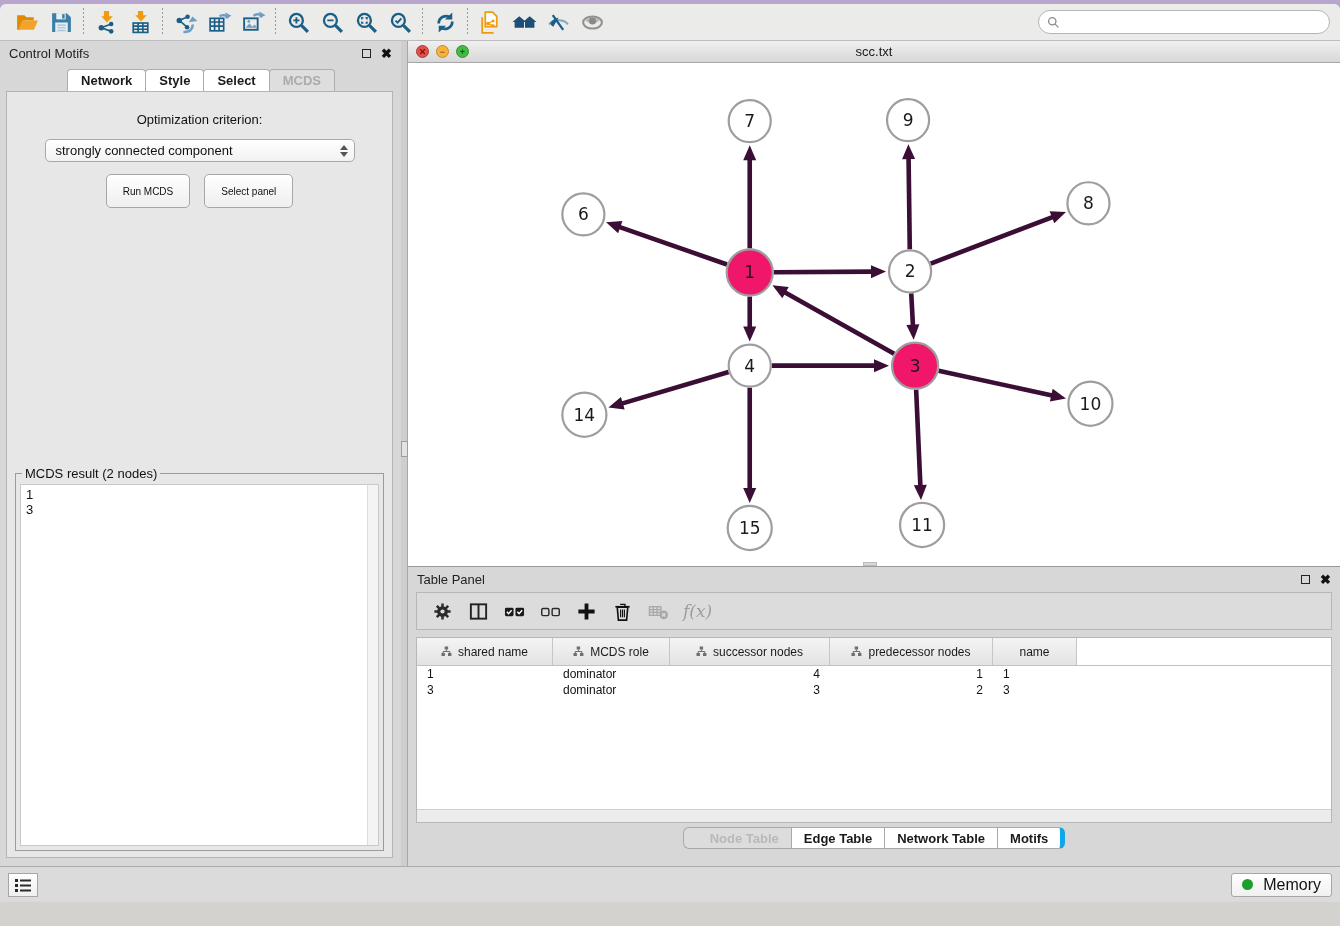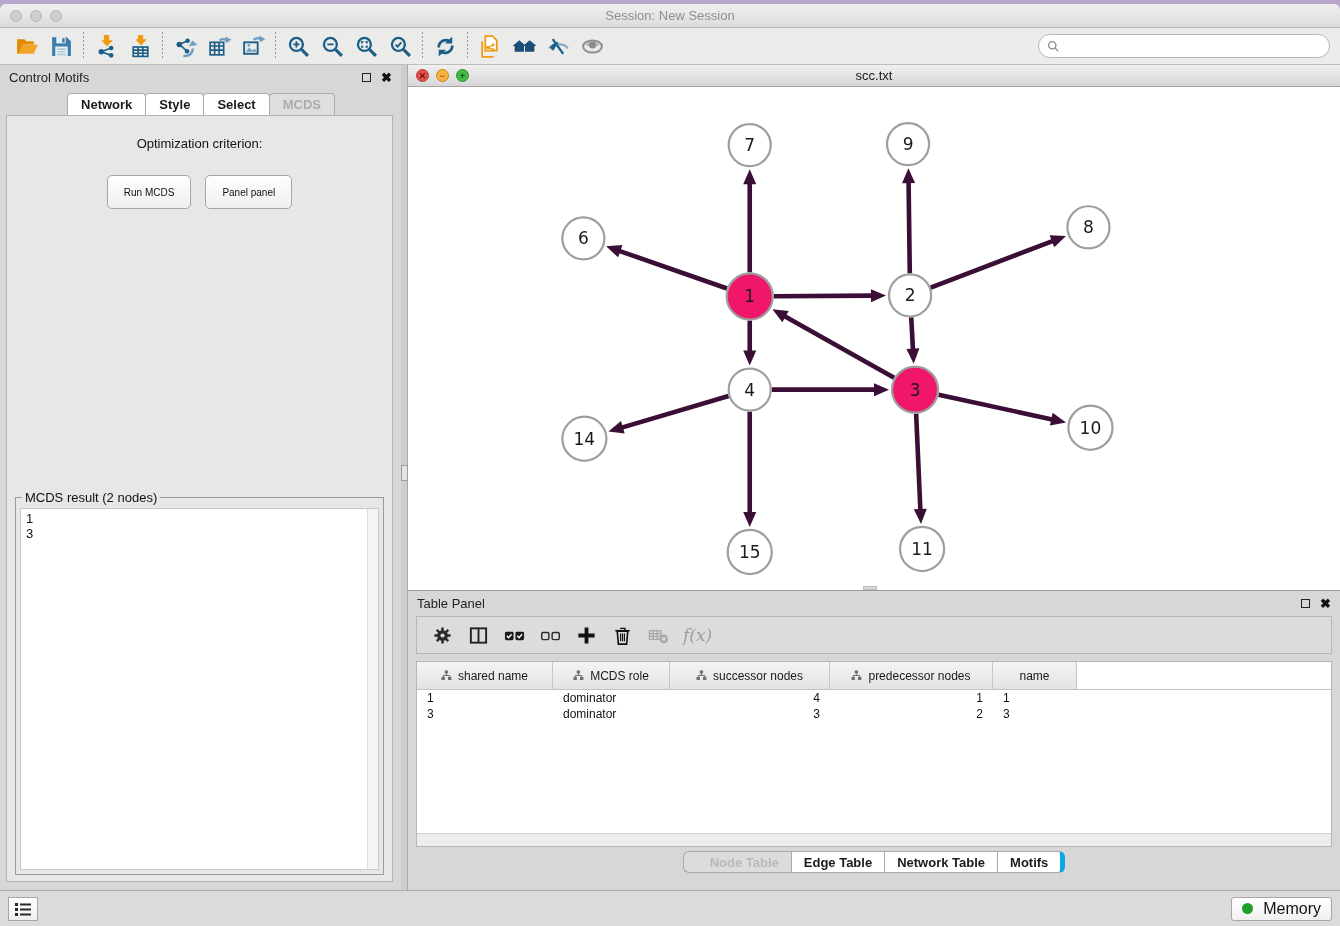--- a/index.html
+++ b/index.html
@@ -119,28 +119,20 @@
               display:flex; align-items:center; justify-content:center; cursor:default; }
   .memory-btn { margin-left:auto; height:24px; background:linear-gradient(#fff,#f0f0f0); border:1px solid #a6a6a6;
                 border-radius:3px; display:flex; align-items:center; gap:10px; padding:0 10px; font-size:16px; cursor:default; }
   .mem-dot { width:11px; height:11px; border-radius:50%; background:#1e9e2a; }
 </style>
 </head>
 <body>
 
 <div class="app">
 
-  <div class="titlebar">
-    <div class="lights">
-      <span class="light"></span>
-      <span class="light"></span>
-      <span class="light"></span>
-    </div>
-    <div class="title">Session: New Session</div>
-  </div>
 
   <div class="toolbar">
     <span class="tb-icon">
         <svg viewBox="0 0 24 24">
           <path d="M2 5h7l2 2h7v3H8L4.5 19H2z" fill="#e08a00"></path>
           <path d="M7 10h15l-3.8 9H3.2z" fill="#f2a42a"></path>
         </svg>
       </span>
     <span class="tb-icon">
         <svg viewBox="0 0 24 24">
@@ -288,23 +280,30 @@
         <span class="win-close">✖</span>
       </div>
       <div class="cp-tabs">
         <span class="cp-tab">Network</span>
         <span class="cp-tab">Style</span>
         <span class="cp-tab">Select</span>
         <span class="cp-tab active">MCDS</span>
       </div>
       <div class="cp-content">
         <div class="opt-label">Optimization criterion:</div>
+        <div class="opt-select">
+          <span class="val">strongly connected component</span>
+          <span class="stepper">
+              <i class="up"></i>
+              <i class="down"></i>
+            </span>
+        </div>
         <div class="cp-buttons">
           <span class="btn">Run MCDS</span>
-          <span class="btn">Panel panel</span>
+          <span class="btn">Select panel</span>
         </div>
         <div class="mcds-fieldset">
           <span class="mcds-legend">MCDS result (2 nodes)</span>
           <div class="mcds-text">1
 3</div>
           <div class="mcds-scroll"></div>
         </div>
       </div>
     </div>
 

